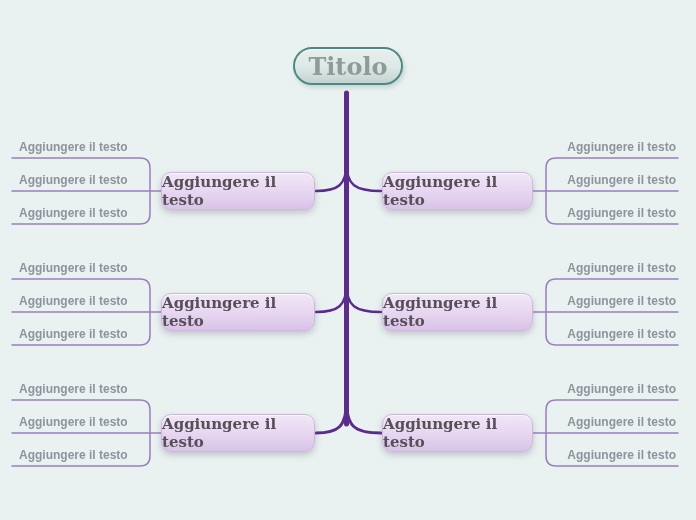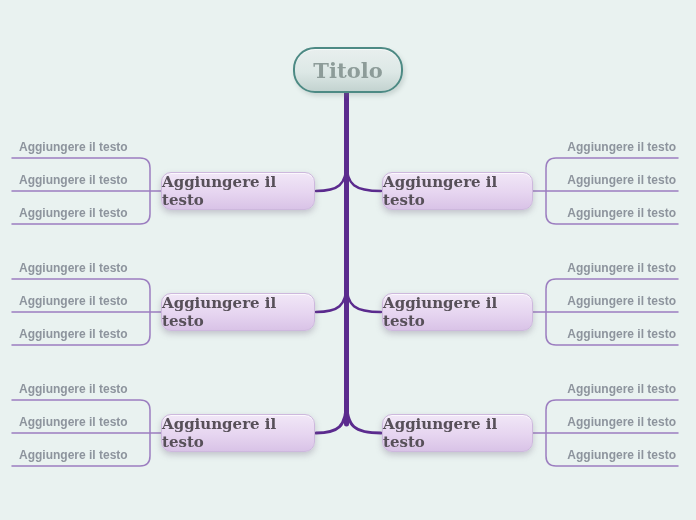--- a/index.html
+++ b/index.html
@@ -20,25 +20,25 @@
   *{margin:0;padding:0;box-sizing:border-box;}
   html,body{width:696px;height:520px;overflow:hidden;}
   body{background:var(--bg);font-family:"Liberation Sans",sans-serif;position:relative;}
   .canvas{position:absolute;left:0;top:0;width:696px;height:520px;}
   svg.connectors{position:absolute;left:0;top:0;width:696px;height:520px;pointer-events:none;}
   .trunk{stroke:var(--trunk);stroke-width:5;fill:none;stroke-linecap:round;}
   .swoosh{stroke:var(--trunk);stroke-width:2.4;fill:none;stroke-linecap:round;}
   .swoosh-end{stroke:var(--trunk);stroke-width:3;fill:none;stroke-linecap:round;}
   .leaf-line{stroke:var(--leafline);stroke-width:1.5;fill:none;stroke-linecap:round;}
   .central-node{
-    position:absolute;left:293px;top:47px;width:110px;height:46px;
+    position:absolute;left:293px;top:47px;width:110px;height:38px;
     border:2px solid var(--centralborder);border-radius:22px;
     background:linear-gradient(180deg,var(--centraltop) 0%,#dde8e6 55%,var(--centralbot) 100%);
     display:flex;align-items:center;justify-content:center;
-    font-family:"DejaVu Serif",serif;font-weight:bold;font-size:21px;
+    font-family:"DejaVu Serif",serif;font-weight:bold;font-size:24px;
     color:var(--centraltext);
     box-shadow:inset 0 1px 0 rgba(255,255,255,.6), 2px 3px 4px rgba(110,130,128,.25);
   }
   .branch-node{
     position:absolute;height:38px;border-radius:10px;
     background:linear-gradient(180deg,var(--nodetop) 0%,var(--nodemid) 55%,var(--nodebot) 100%);
     border:1px solid var(--nodeborder);
     display:flex;align-items:center;justify-content:center;
     font-family:"DejaVu Serif",serif;font-weight:bold;font-size:15px;
     color:var(--nodetext);

